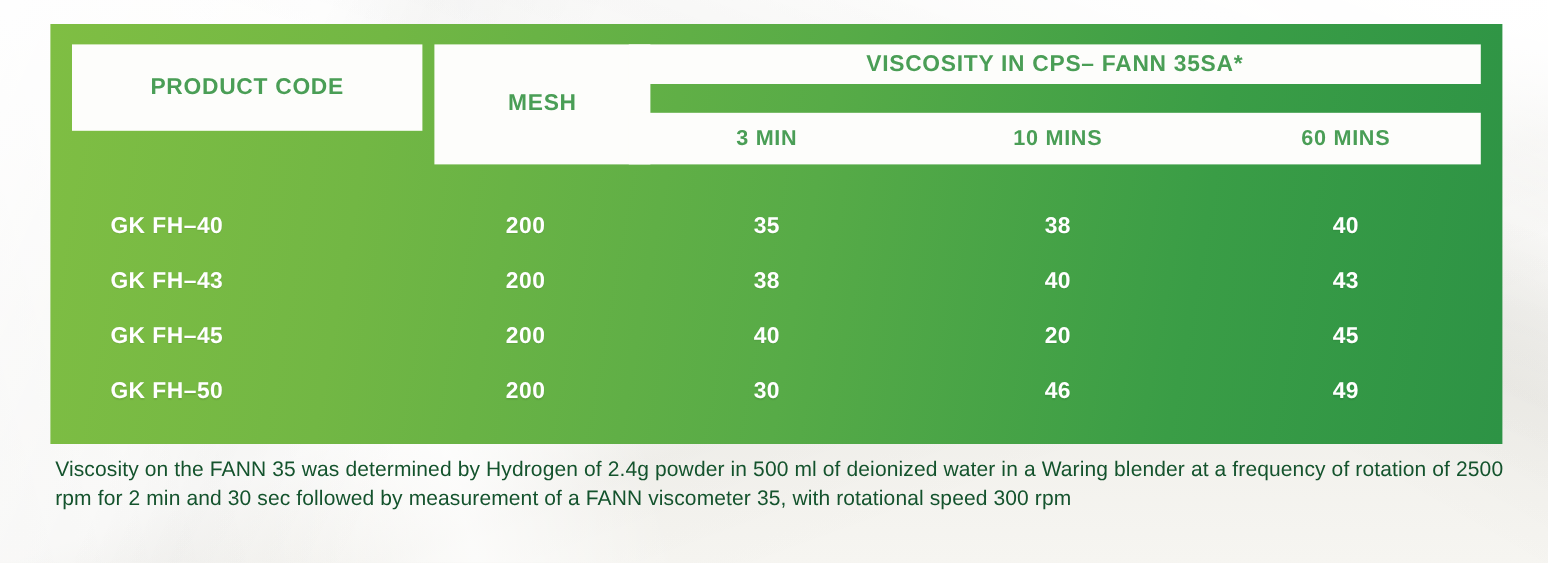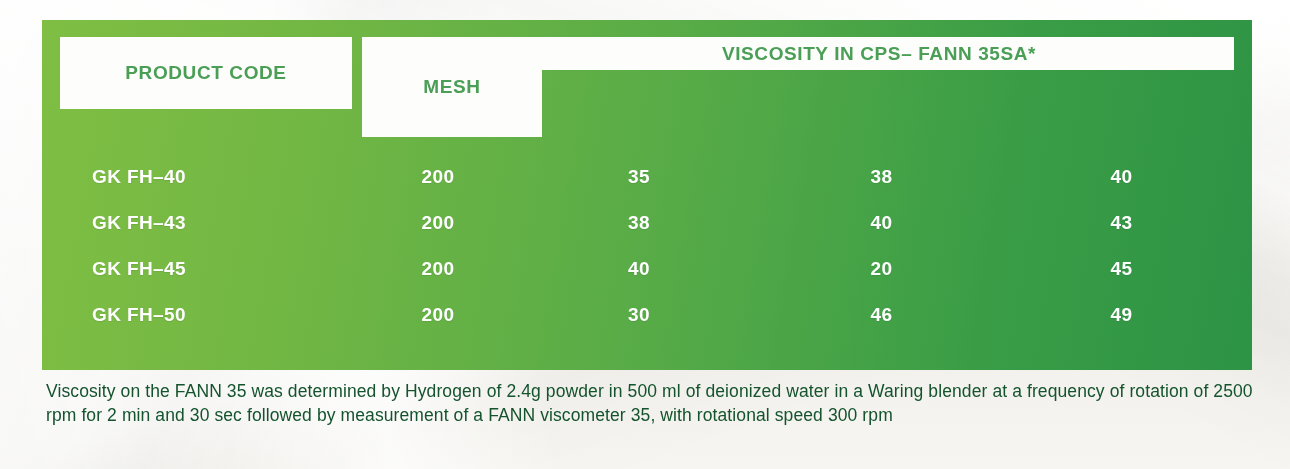--- a/index.html
+++ b/index.html
@@ -125,21 +125,21 @@
   .data-row {
     position: relative;
     height: 46px;
   }
 
   .data-cell {
     position: absolute;
     top: 0;
     height: 46px;
     display: flex;
-    align-items: flex-start;
+    align-items: center;
     color: #ffffff;
     font-weight: bold;
     font-size: 19px;
     letter-spacing: 0.4px;
     text-shadow: 0 1px 1px rgba(0,0,0,0.08);
   }
 
   .col-product {
     left: 50px;
     width: 260px;
@@ -184,20 +184,31 @@
       </div>
 
       <div class="cell-white hdr-mesh">
         <span>MESH</span>
       </div>
 
       <div class="cell-white hdr-viscosity-title">
         <span>VISCOSITY IN CPS– FANN 35SA*</span>
       </div>
 
+      <div class="hdr-sub-bar">
+        <div class="sub-cell c0">
+          <span>3 MIN</span>
+        </div>
+        <div class="sub-cell c1">
+          <span>10 MINS</span>
+        </div>
+        <div class="sub-cell c2">
+          <span>60 MINS</span>
+        </div>
+      </div>
 
     </div>
 
     <div class="data-area">
 
       <div class="data-row">
         <div class="data-cell col-product">
           <span>GK FH–40</span>
         </div>
         <div class="data-cell col-mesh">

